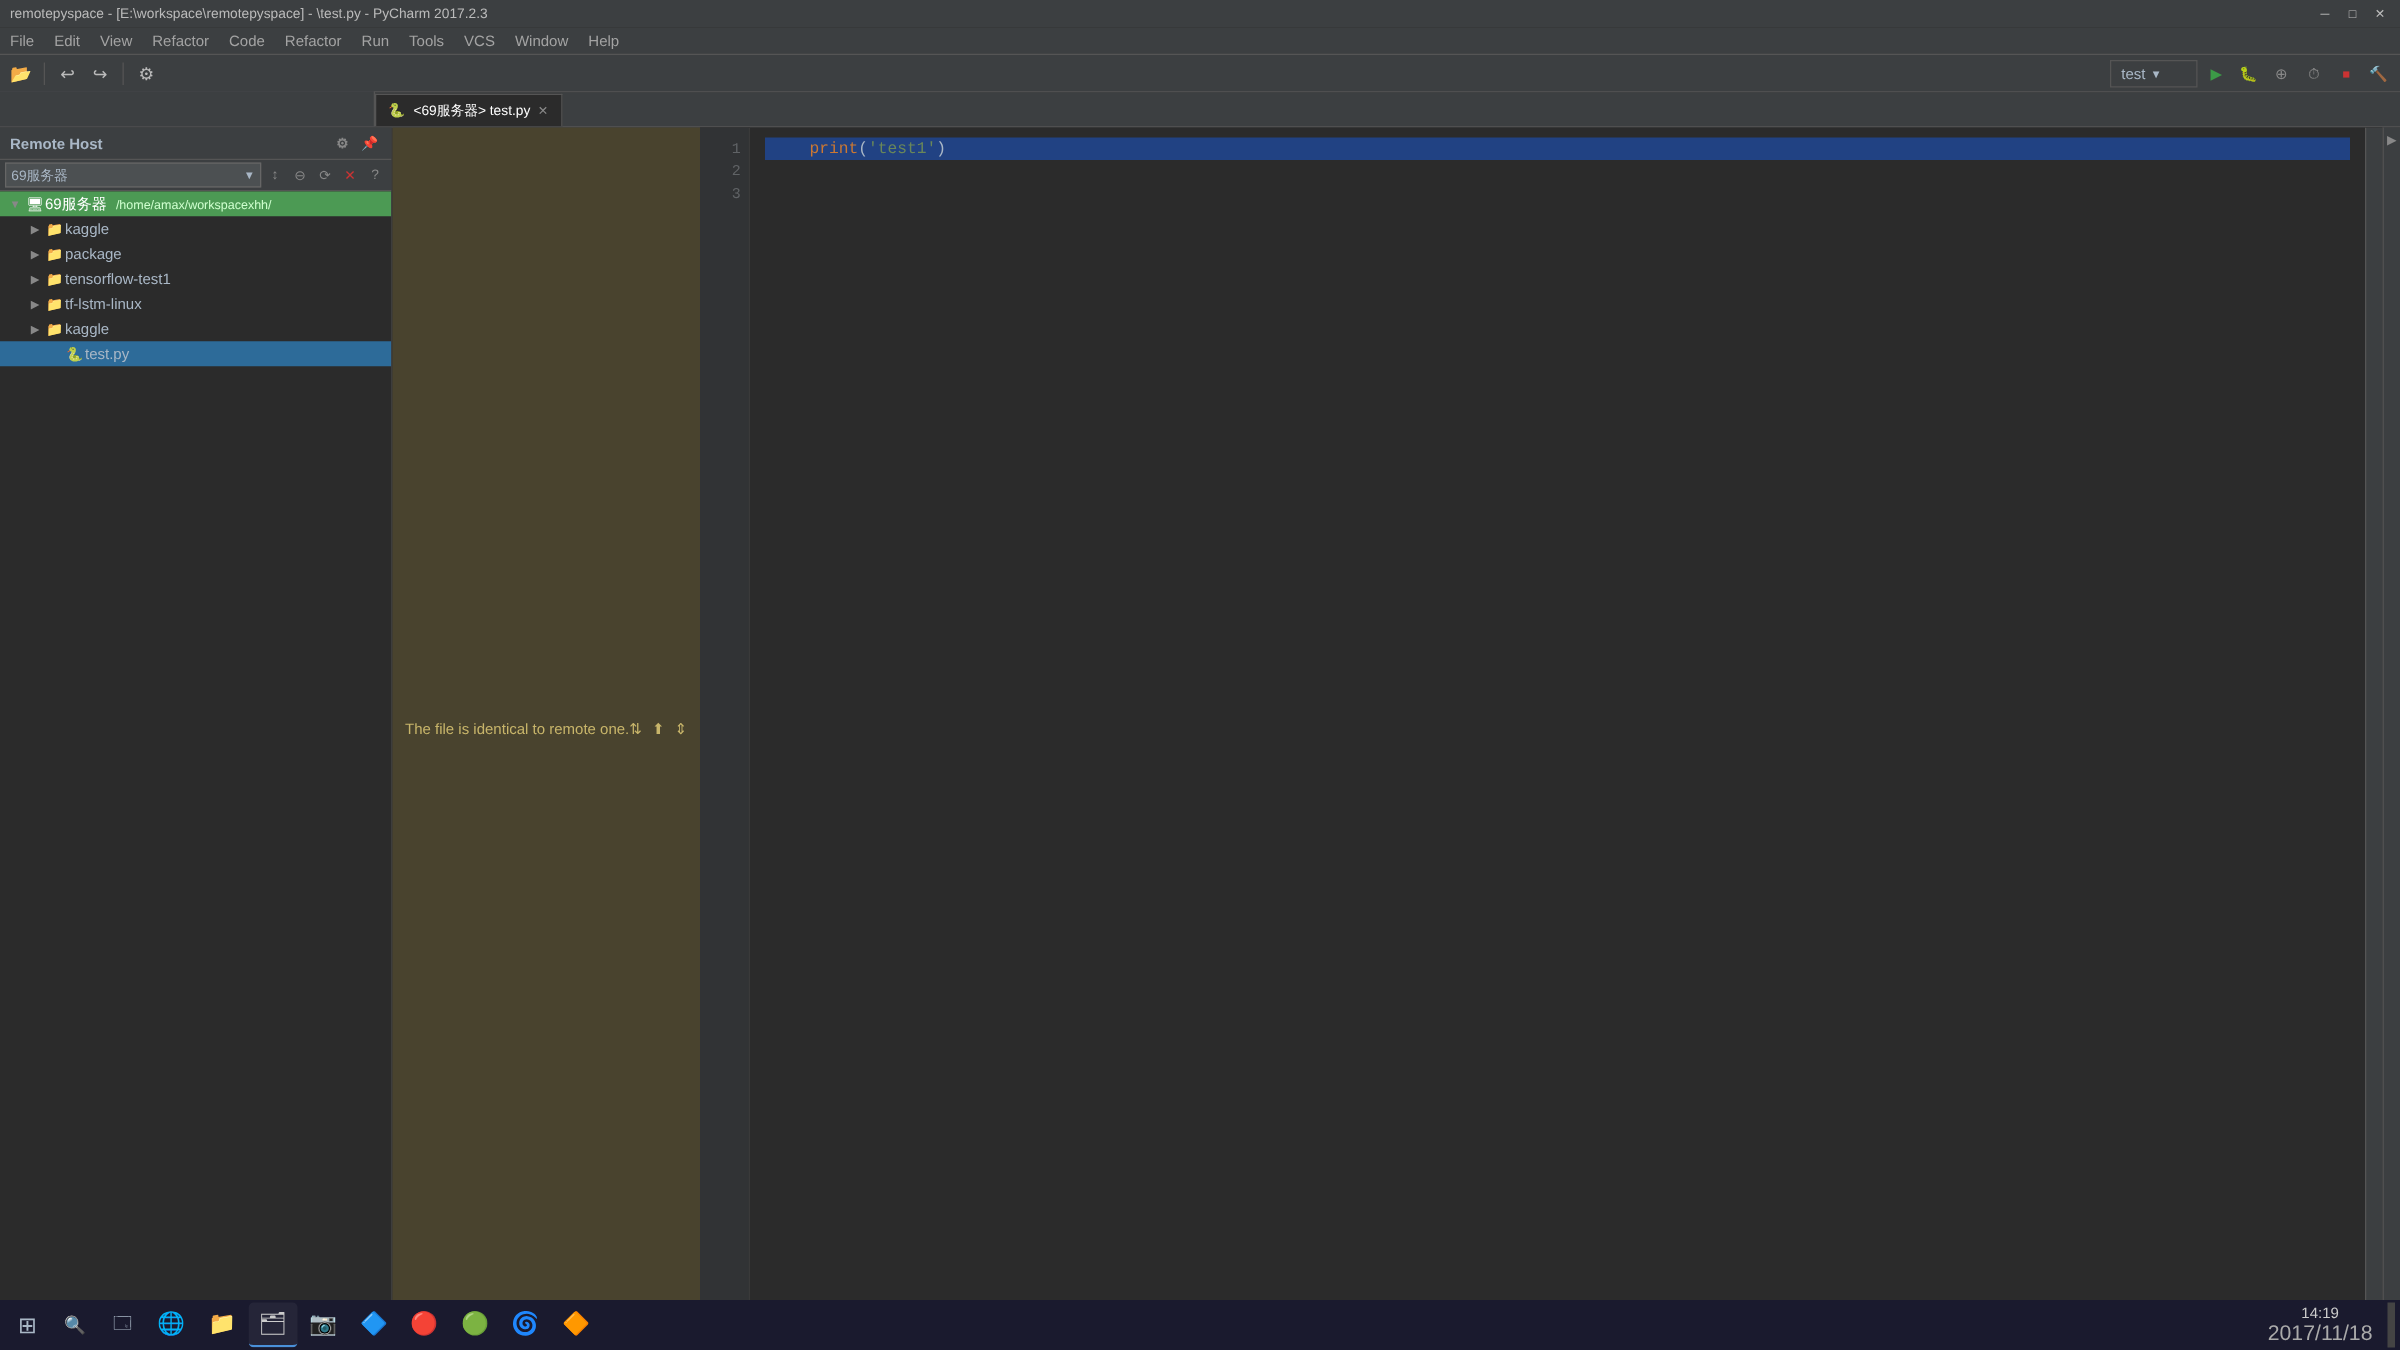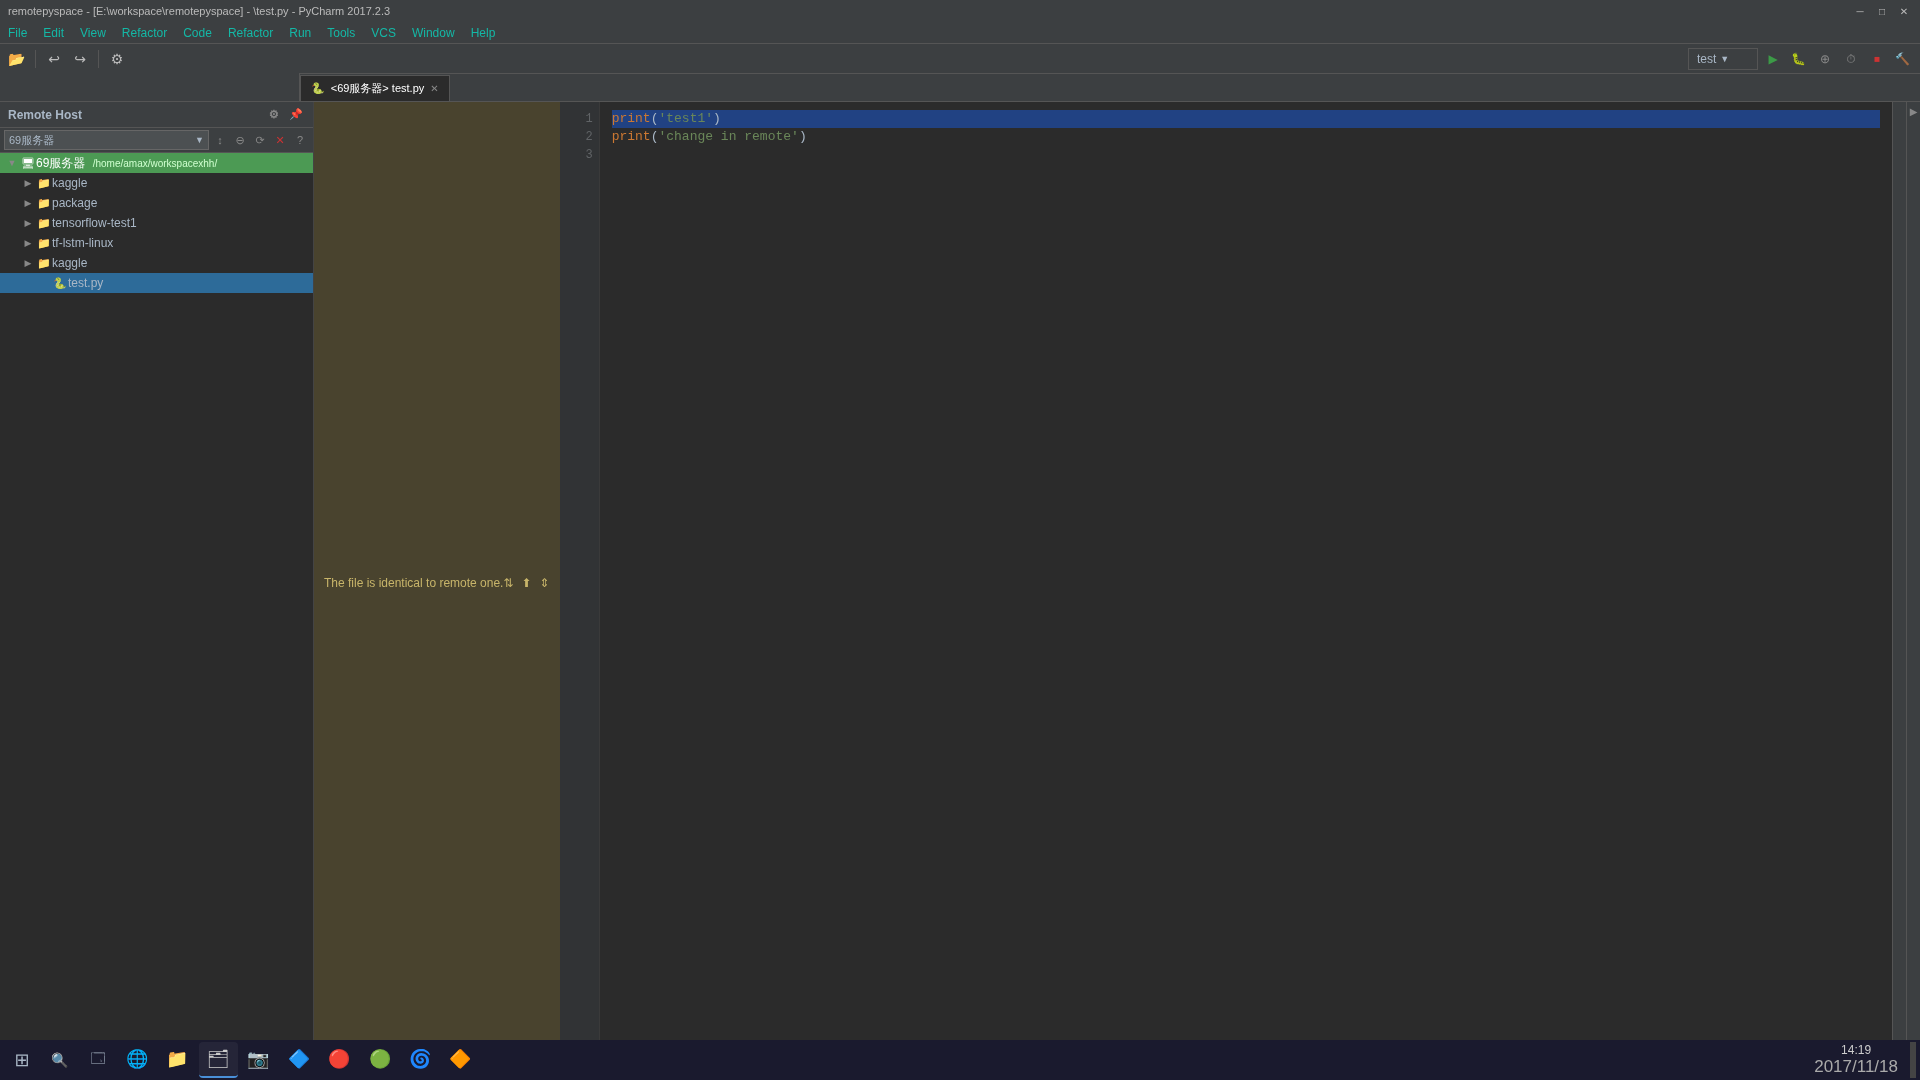--- a/index.html
+++ b/index.html
@@ -27,21 +27,21 @@
       align-items: center;
       border-bottom: 1px solid #555;
       font-size: 12px;
     }
     .menu-item {
       padding: 0 8px;
       height: 100%;
       display: flex;
       align-items: center;
       cursor: pointer;
-      color: #14b8a6;
+      color: #a3a3a3;
     }
 
     
     #toolbar {
       background: #3c3f41;
       height: 30px;
       display: flex;
       align-items: center;
       border-bottom: 1px solid #555;
       gap: 4px;
@@ -180,21 +180,21 @@
     #code-content {
       flex: 1;
       padding: 8px 12px;
       font-family: 'Courier New', monospace;
       font-size: 13px;
       color: #a9b7c6;
       line-height: 18px;
       overflow: auto;
     }
     .code-line { height: 18px; white-space: pre; }
-    .code-line.highlighted { background: #214283; }
+    .code-line.highlighted { background: #214283; padding-left: 36px; }
     .kw-print { color: #cc7832; }
     .kw-str { color: #6a8759; }
 
     
     #editor-right-bar {
       width: 14px;
       background: #3c3f41;
       border-left: 1px solid #555;
     }
 
@@ -388,21 +388,20 @@
     </div>
 
     <div id="code-view">
       <div id="line-numbers">
         <div class="line-num">1</div>
         <div class="line-num">2</div>
         <div class="line-num">3</div>
       </div>
       <div id="code-content">
         <div class="code-line highlighted"><span class="kw-print">print</span>(<span class="kw-str">'test1'</span>)</div>
-        <div class="code-line"><span class="kw-print">print</span>(<span class="kw-str">'change in remote'</span>)</div>
         <div class="code-line"></div>
       </div>
       <div id="editor-right-bar"></div>
     </div>
   </div>
 
   <div style="width:14px; background:#3c3f41; border-left:1px solid #555; display:flex; flex-direction:column; align-items:center; padding-top:4px;">
     <div style="font-size:10px; color:#888; cursor:pointer;">▶</div>
   </div>
 </div>

